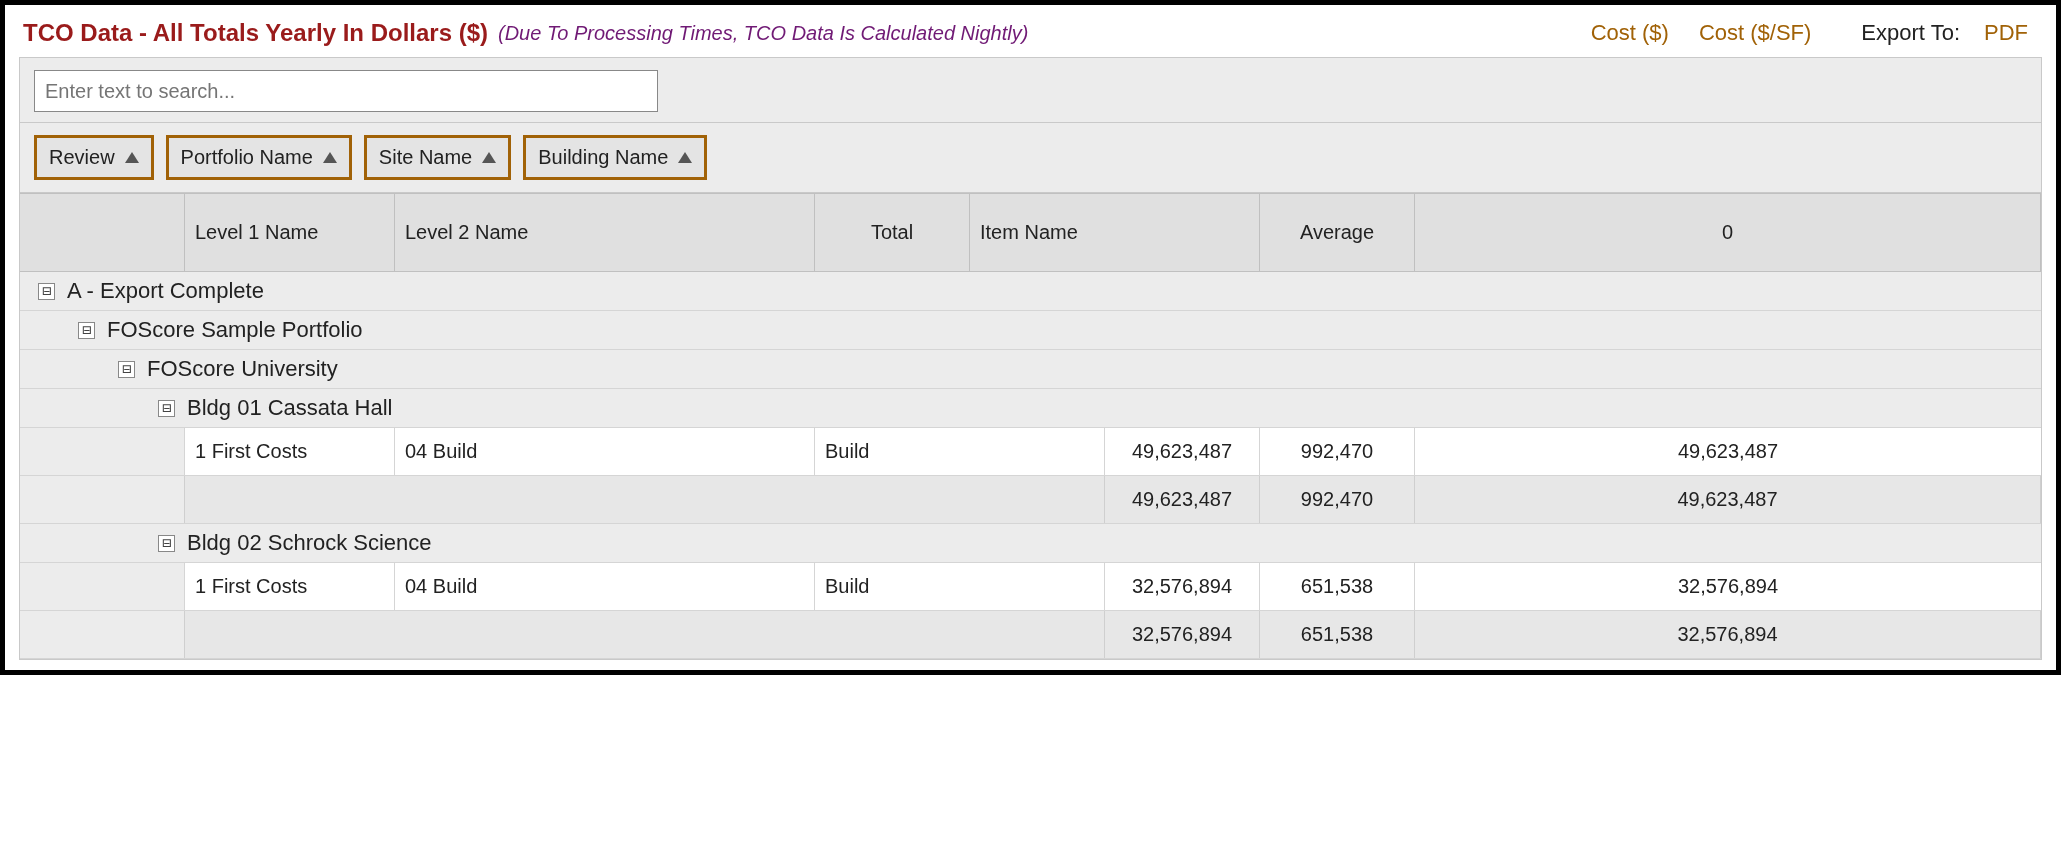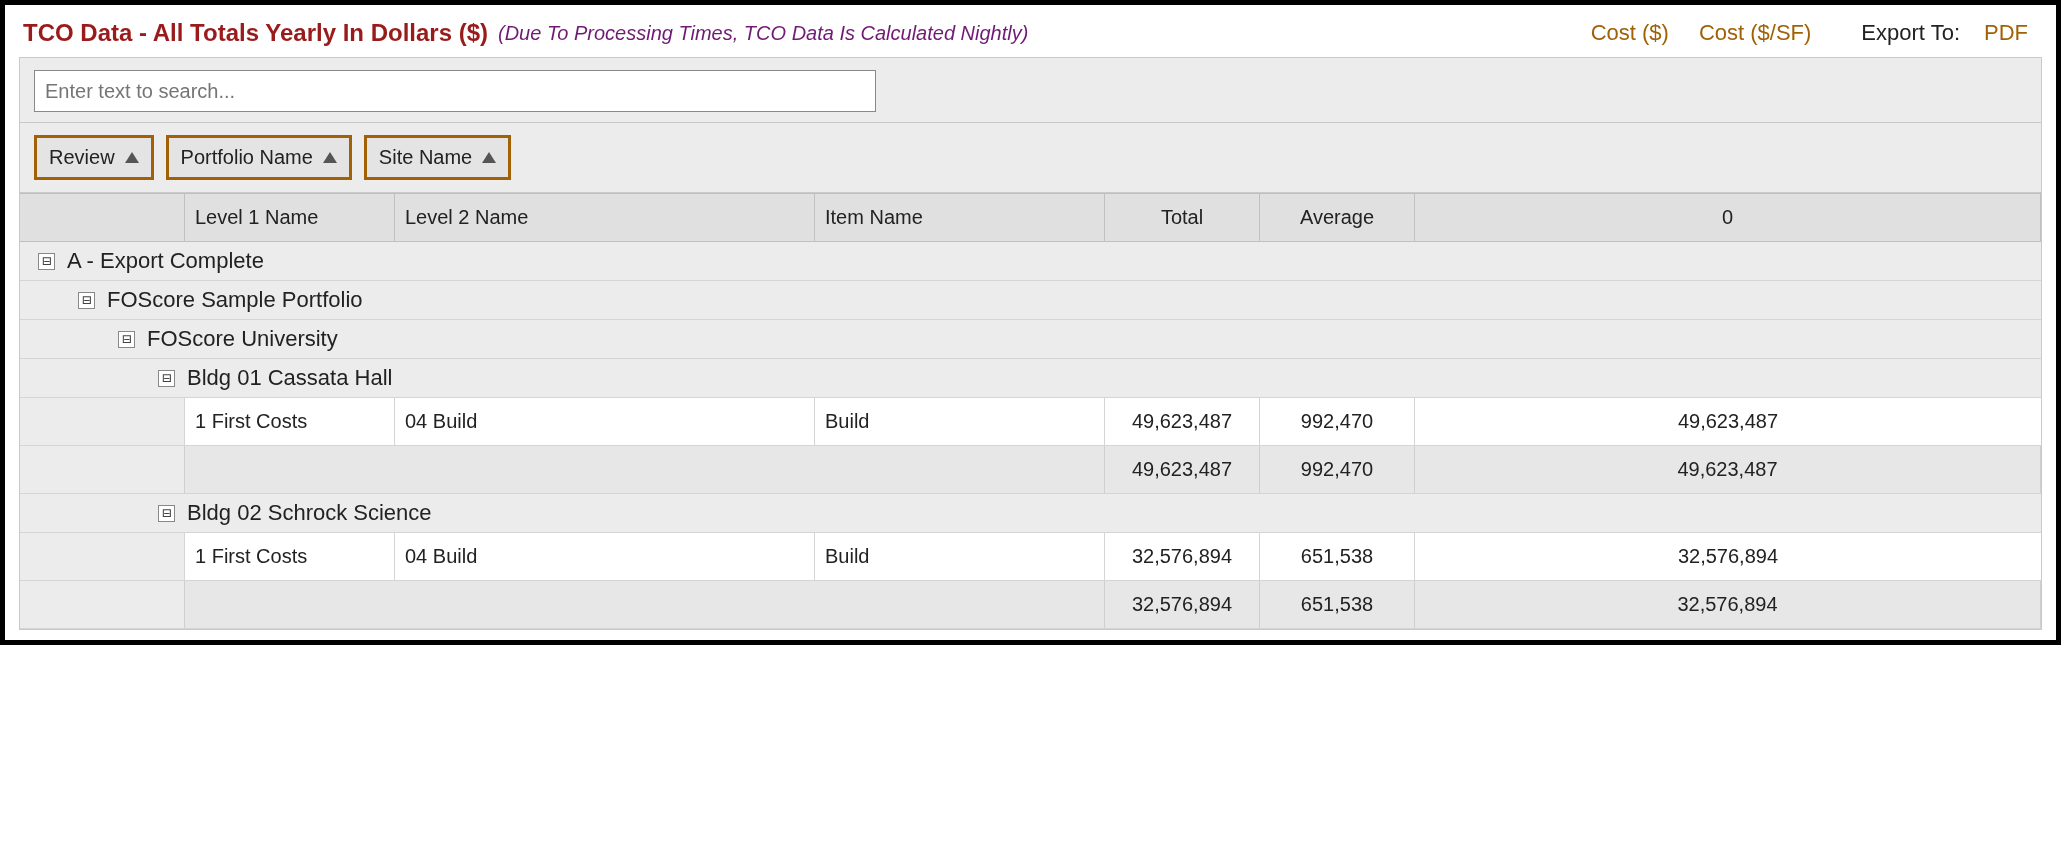--- a/index.html
+++ b/index.html
@@ -48,21 +48,21 @@
   .panel {
     margin: 0 14px 10px 14px;
     border: 1px solid #c9c9c9;
     background: #ececec;
   }
   .search-row {
     padding: 12px 14px 10px 14px;
     border-bottom: 1px solid #c9c9c9;
   }
   .search-input {
-    width: 842px;
+    width: 624px;
     max-width: 100%;
     height: 42px;
     font-size: 20px;
     padding: 6px 10px;
     border: 1px solid #888;
     background: #fff;
     font-family: inherit;
   }
   .group-chips {
     display: flex;
@@ -88,21 +88,21 @@
     display: inline-block;
   }
   .grid-head {
     display: flex;
     background: #e0e0e0;
     border-top: 1px solid #c0c0c0;
     border-bottom: 1px solid #c0c0c0;
   }
   .grid-head .hcell {
     border-right: 1px solid #c0c0c0;
-    padding: 12px 10px;
+    padding: 27px 10px;
     font-size: 20px;
     color: #222;
     display: flex;
     align-items: center;
   }
   .col-expand { width: 165px; flex: 0 0 165px; }
   .col-l1 { width: 210px; flex: 0 0 210px; }
   .col-l2 { width: 420px; flex: 0 0 420px; }
   .col-item { width: 290px; flex: 0 0 290px; }
   .col-num { width: 155px; flex: 0 0 155px; justify-content: center; text-align: center; }
@@ -180,28 +180,32 @@
         <span class="sort-tri"></span>
       </div>
       <div class="chip">
         <span>Portfolio Name</span>
         <span class="sort-tri"></span>
       </div>
       <div class="chip">
         <span>Site Name</span>
         <span class="sort-tri"></span>
       </div>
+      <div class="chip">
+        <span>Building Name</span>
+        <span class="sort-tri"></span>
+      </div>
     </div>
 
     <div class="grid-head">
       <div class="hcell col-expand"></div>
       <div class="hcell col-l1">Level 1 Name</div>
       <div class="hcell col-l2">Level 2 Name</div>
+      <div class="hcell col-num">Total</div>
       <div class="hcell col-item">Item Name</div>
-      <div class="hcell col-num">Total</div>
       <div class="hcell col-num">Average</div>
       <div class="hcell col-num last-col">0</div>
     </div>
 
     <div class="group-row">
       <span class="toggle">⊟</span>
       <span>A - Export Complete</span>
     </div>
     <div class="group-row indent1">
       <span class="toggle">⊟</span>

